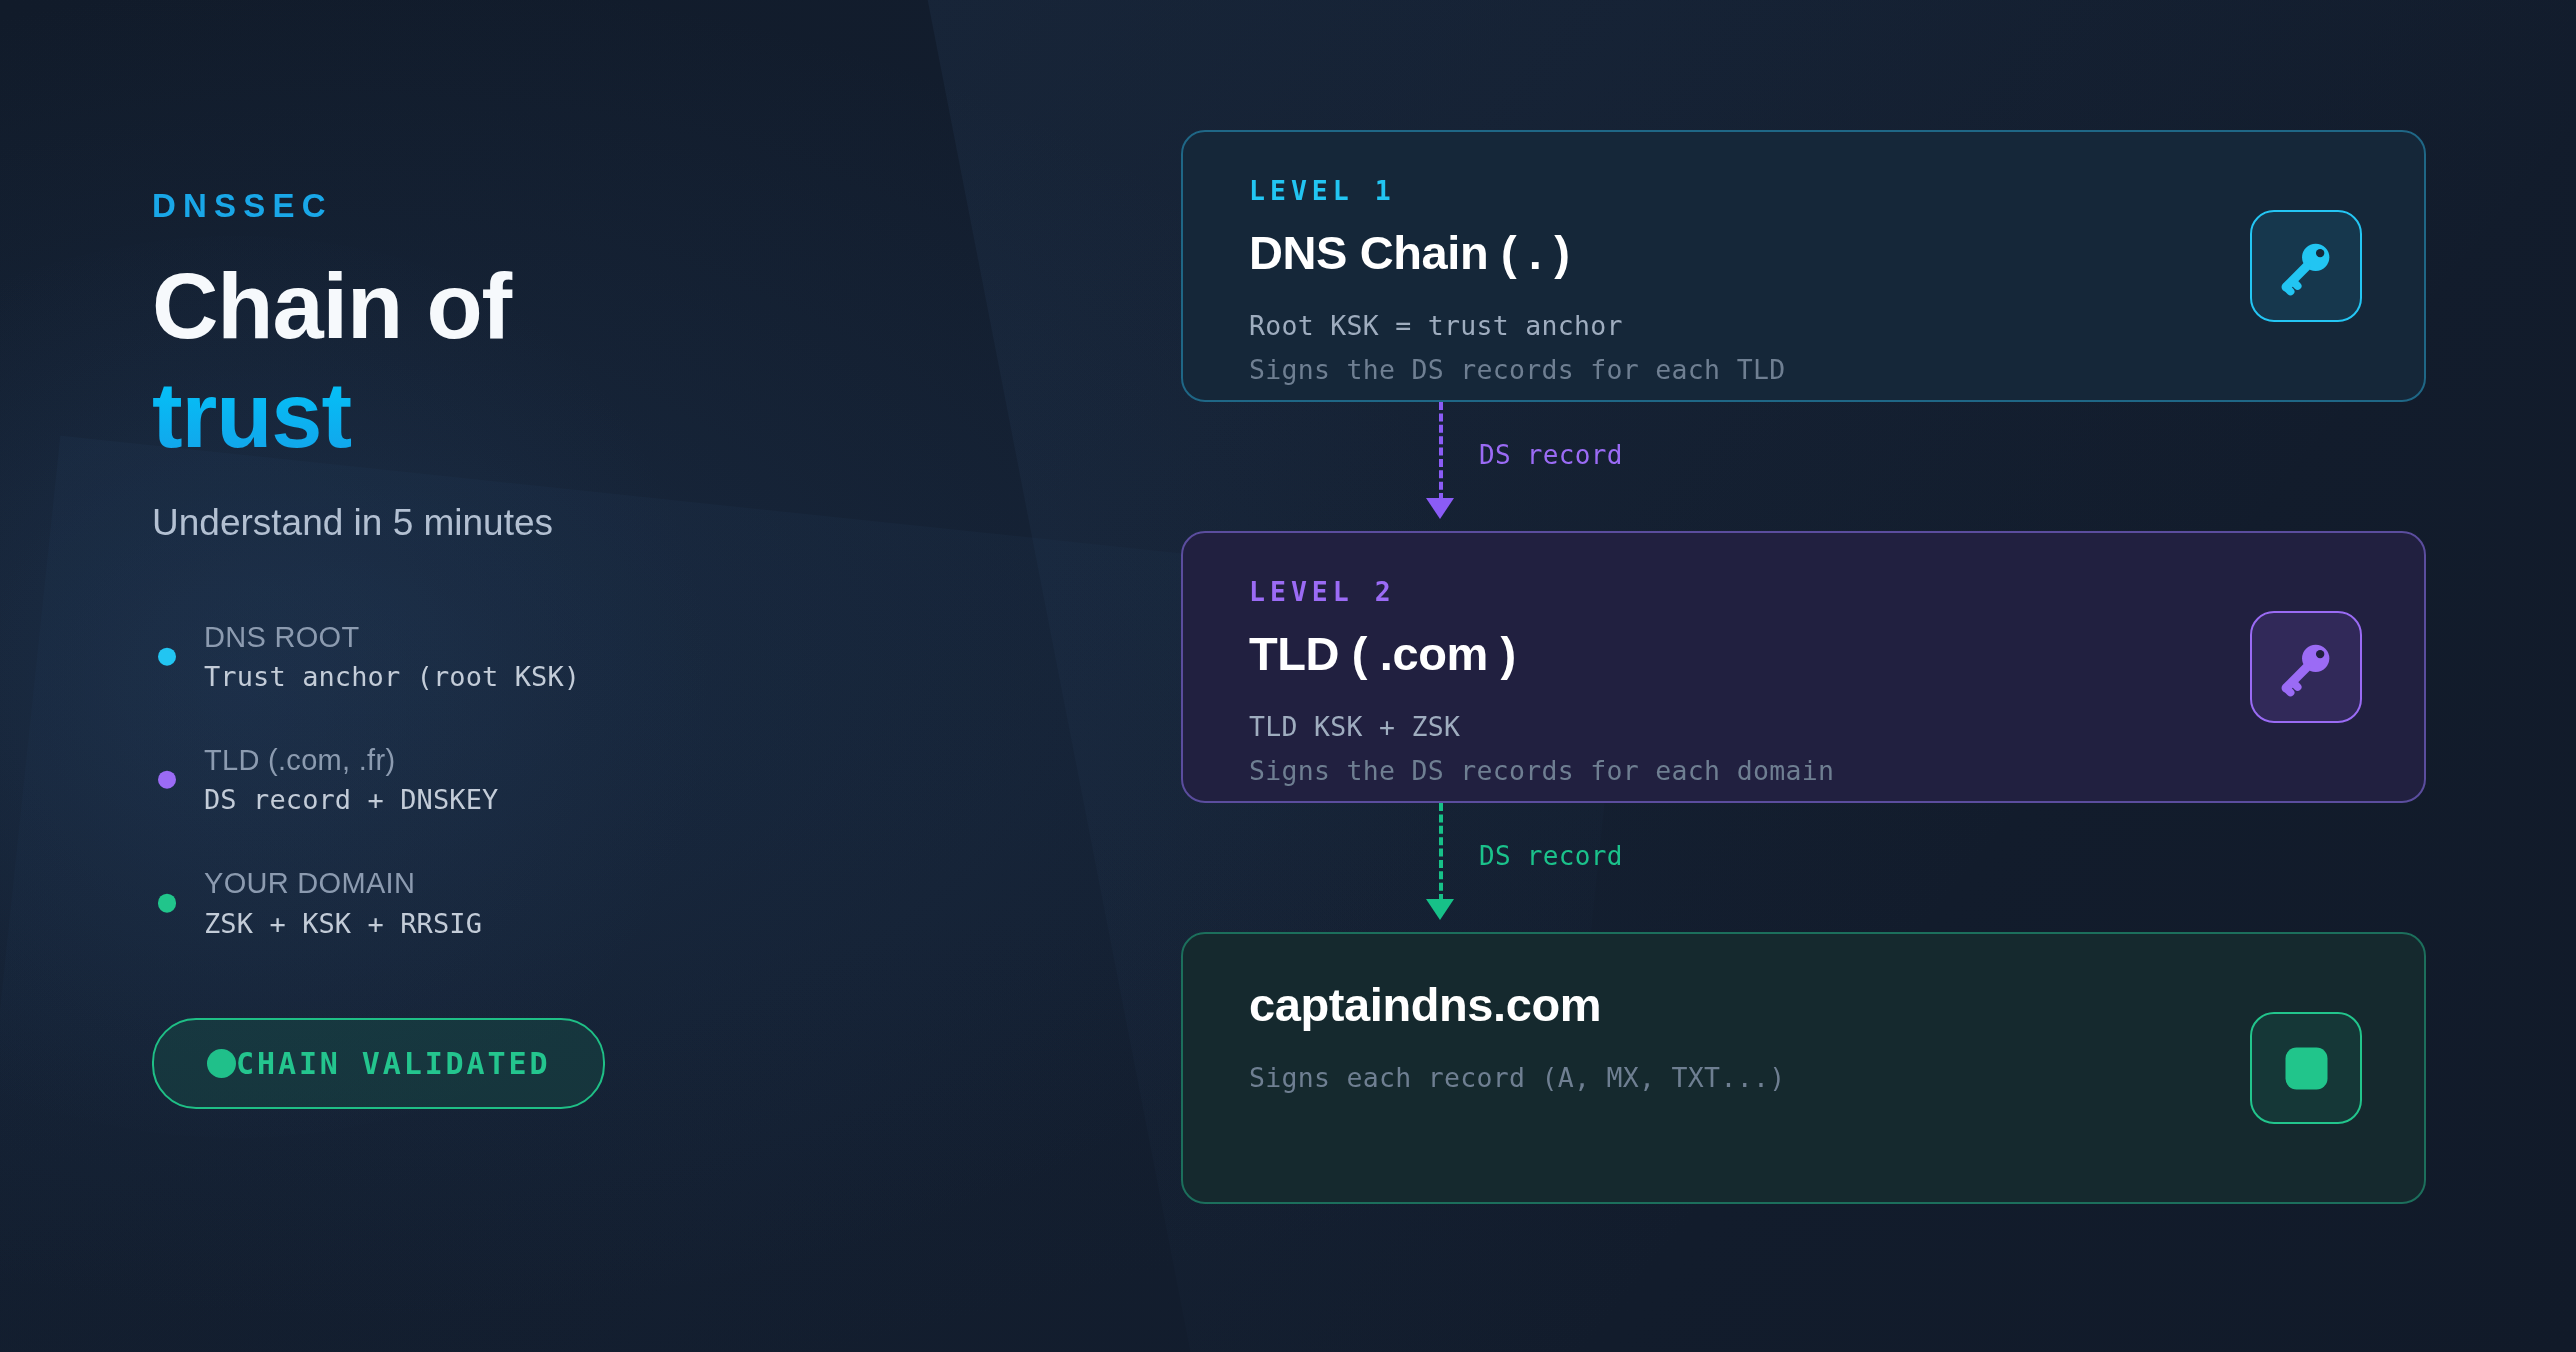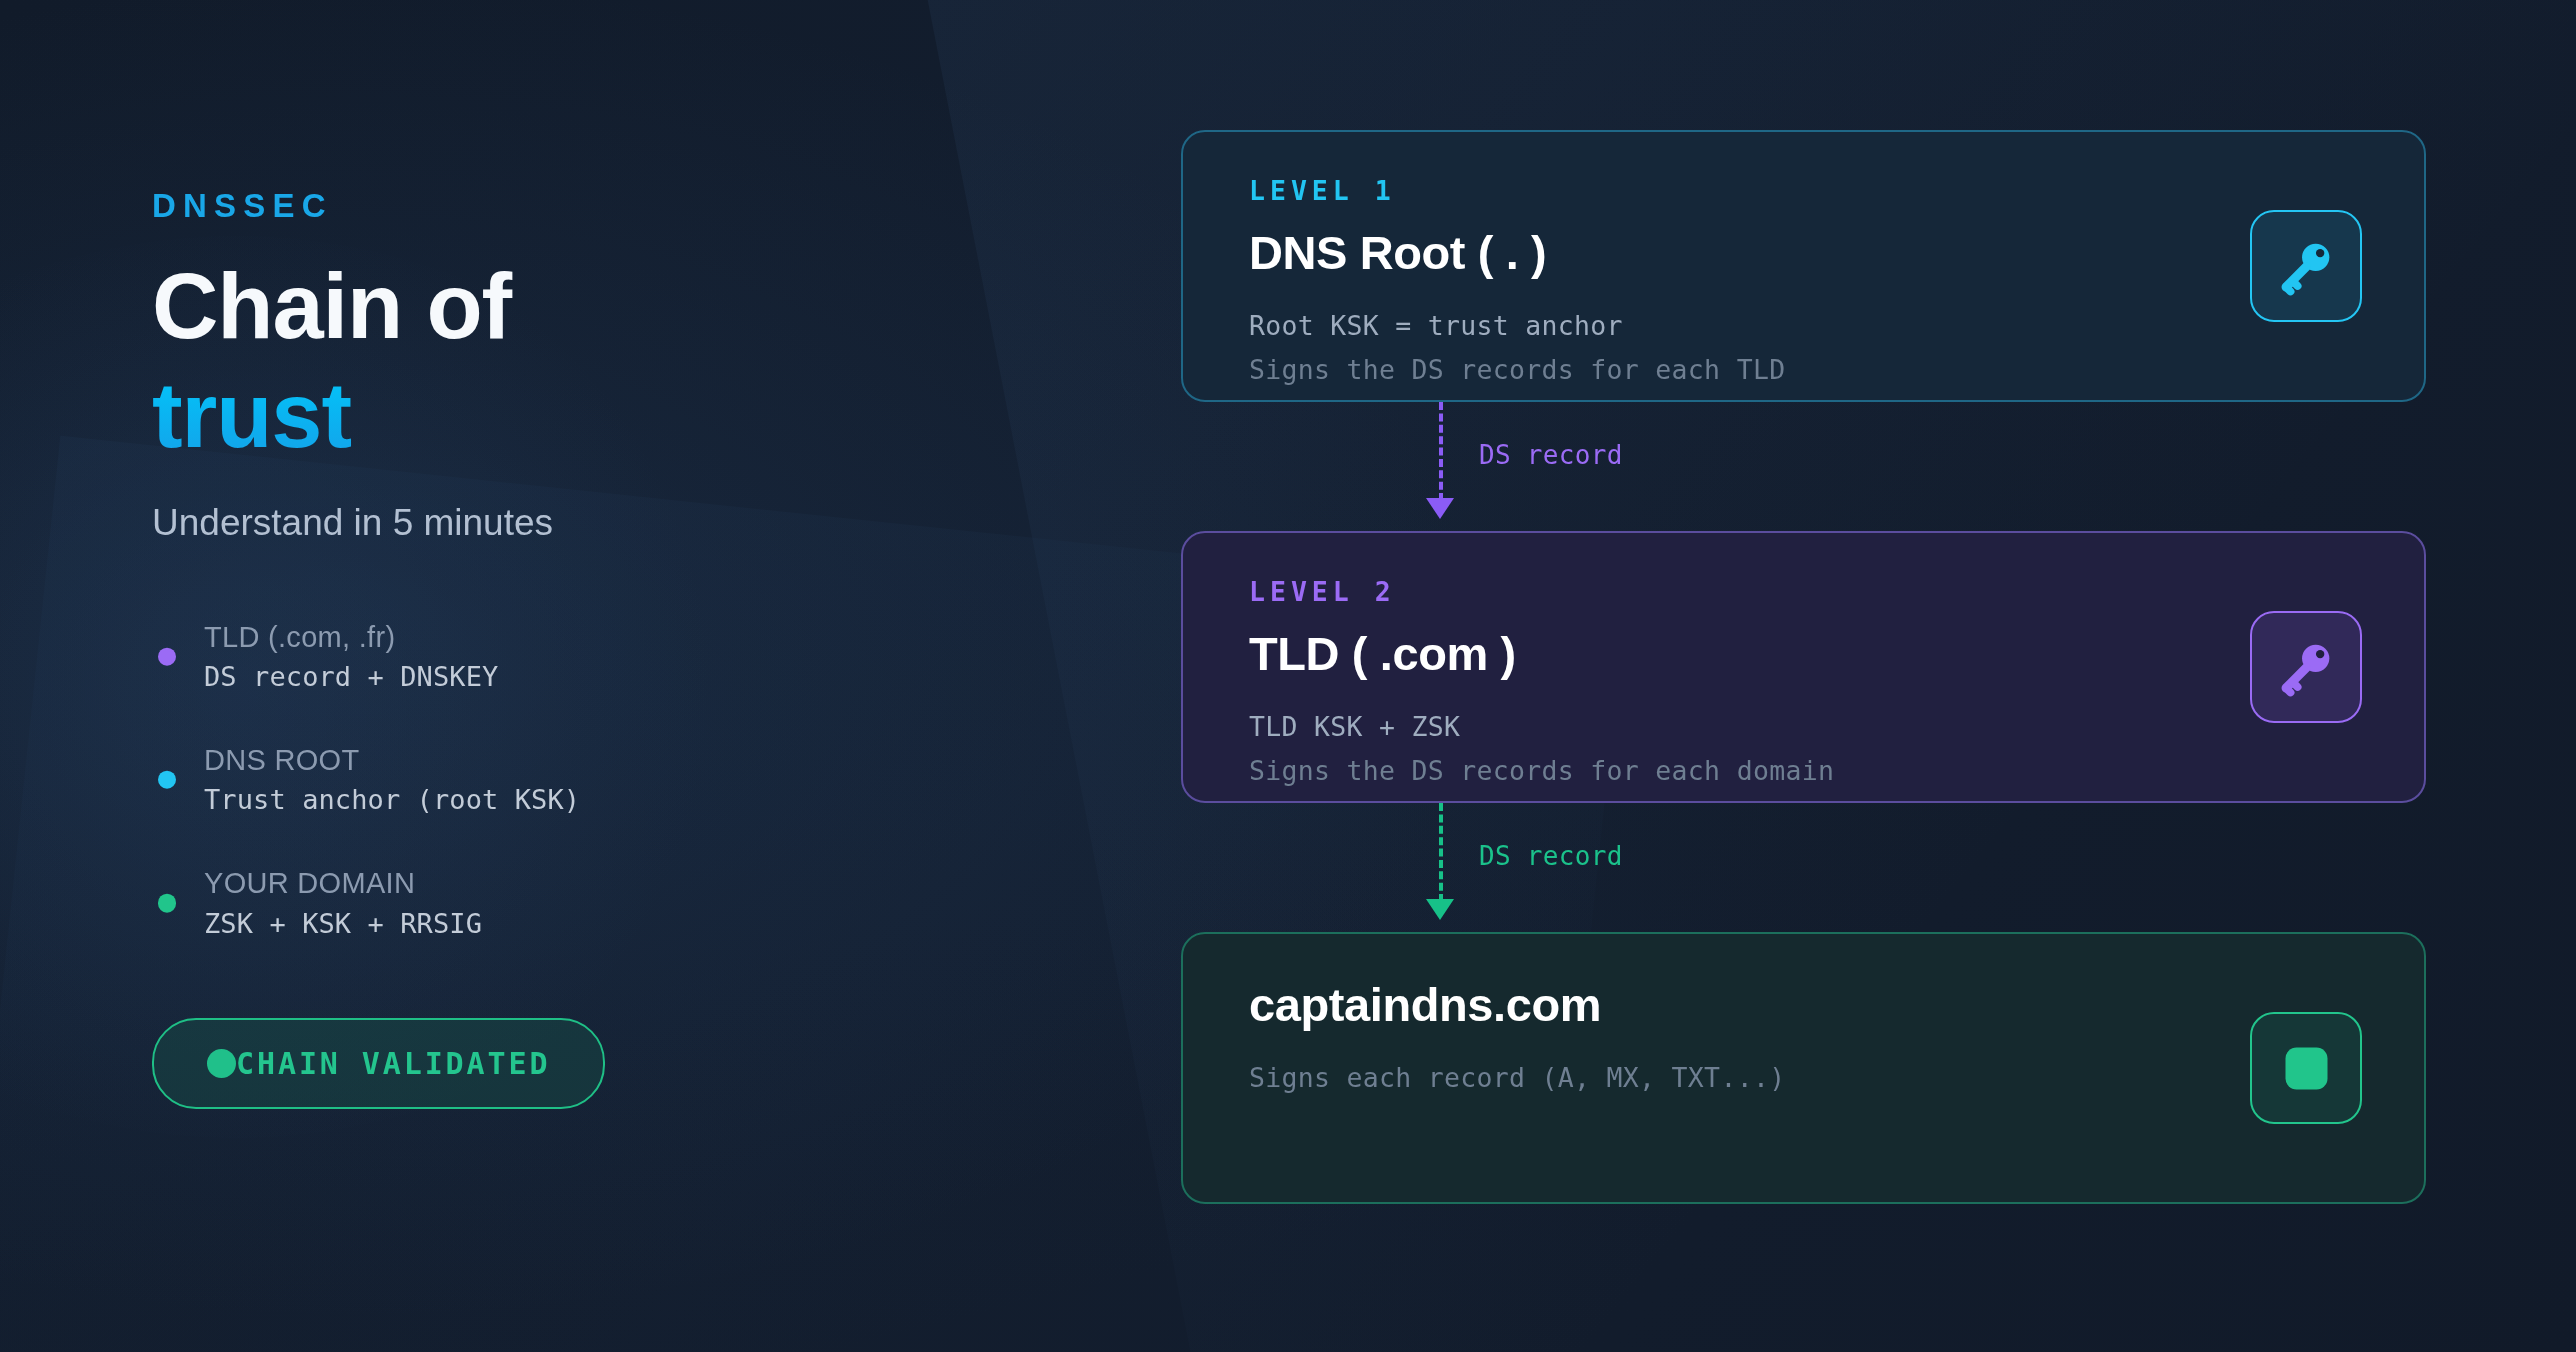--- a/index.html
+++ b/index.html
@@ -235,29 +235,29 @@
     <h1 id="headline">
       <span class="line">Chain of</span>
       <span class="accent">trust</span>
     </h1>
 
     <div id="subhead">Understand in 5 minutes</div>
 
     <div id="trust-list">
 
       <div class="tl-item">
+        <span class="tl-dot" style="background:#22c5f2"></span>
+        <div class="tl-label">DNS ROOT</div>
+        <div class="tl-value">Trust anchor (root KSK)</div>
+      </div>
+
+      <div class="tl-item">
         <span class="tl-dot" style="background:#9b6bf5"></span>
         <div class="tl-label">TLD (.com, .fr)</div>
         <div class="tl-value">DS record + DNSKEY</div>
-      </div>
-
-      <div class="tl-item">
-        <span class="tl-dot" style="background:#22c5f2"></span>
-        <div class="tl-label">DNS ROOT</div>
-        <div class="tl-value">Trust anchor (root KSK)</div>
       </div>
 
       <div class="tl-item">
         <span class="tl-dot" style="background:#21c58b"></span>
         <div class="tl-label">YOUR DOMAIN</div>
         <div class="tl-value">ZSK + KSK + RRSIG</div>
       </div>
 
     </div>
 
@@ -265,21 +265,21 @@
       <span class="cv-dot"></span>
       <span class="cv-label">CHAIN VALIDATED</span>
     </div>
 
   </div>
 
   <div id="chain">
 
     <div class="card lv1">
       <div class="card-level">LEVEL 1</div>
-      <div class="card-title">DNS Root ( . )</div>
+      <div class="card-title">DNS Chain ( . )</div>
       <div class="card-sub">Root KSK = trust anchor</div>
       <div class="card-sub2">Signs the DS records for each TLD</div>
       <div class="card-icon">
         <svg viewBox="0 0 24 24" fill="none" stroke="#22c5f2" stroke-width="2.4" stroke-linecap="round" stroke-linejoin="round">
           <circle cx="15.5" cy="8.5" r="5.2" fill="#22c5f2" stroke="none"></circle>
           <circle cx="17.2" cy="6.9" r="1.6" fill="#152739" stroke="none"></circle>
           <path d="M11.9 12.1 L4.2 19.8" stroke="#22c5f2" stroke-width="3.4"></path>
           <path d="M6.6 17.4 L8.6 19.4" stroke="#22c5f2" stroke-width="3.0"></path>
           <path d="M4.2 19.8 L5.9 21.5" stroke="#22c5f2" stroke-width="3.0"></path>
         </svg>

